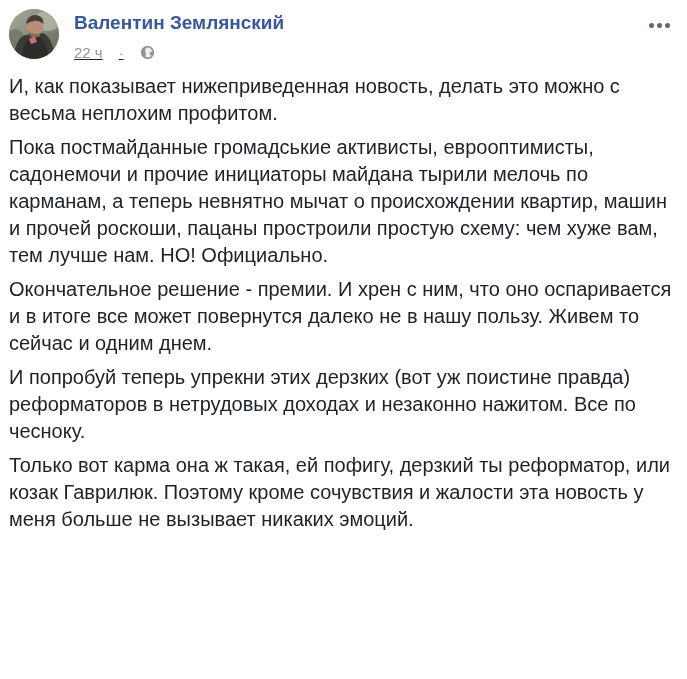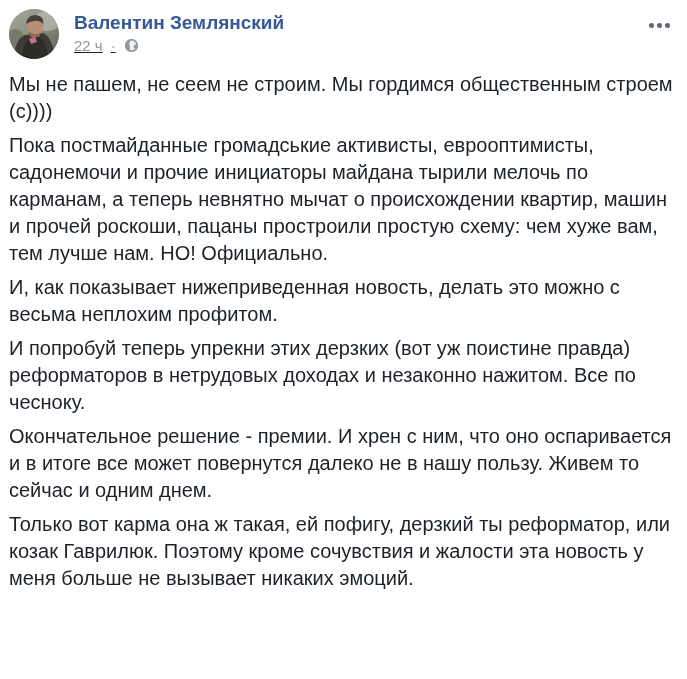--- a/index.html
+++ b/index.html
@@ -42,26 +42,26 @@
   .author {
     display: inline-block;
     color: #365899;
     font-weight: bold;
     font-size: 19px;
     line-height: 23px;
     text-decoration: none;
     cursor: pointer;
   }
   .meta {
-    margin-top: 3px;
+    margin-top: 10px;
     font-size: 15px;
     color: #90949c;
     display: flex;
     align-items: center;
-    gap: 8px;
+    gap: 16px;
   }
   .meta .timestamp { cursor: pointer; }
   .globe { display: inline-flex; margin-left: 1px; }
   .globe svg { display: block; }
   .options-btn {
     position: absolute;
     top: 6px;
     right: 2px;
     width: 32px;
     height: 20px;
@@ -149,21 +149,20 @@
     <div class="options-btn">
       <span class="ellipsis">
         <i></i>
           <i></i>
           <i></i>
       </span>
     </div>
   </div>
 
   <div class="post-body">
-    <p>Мы не пашем, не сеем не строим. Мы гордимся общественным строем (с))))</p>
+    <p>И, как показывает нижеприведенная новость, делать это можно с весьма неплохим профитом.</p>
     <p>Пока постмайданные громадськие активисты, еврооптимисты, садонемочи и прочие инициаторы майдана тырили мелочь по карманам, а теперь невнятно мычат о происхождении квартир, машин и прочей роскоши, пацаны простроили простую схему: чем хуже вам, тем лучше нам. НО! Официально.</p>
-    <p>И, как показывает нижеприведенная новость, делать это можно с весьма неплохим профитом.</p>
+    <p>Окончательное решение - премии. И хрен с ним, что оно оспаривается и в итоге все может повернутся далеко не в нашу пользу. Живем то сейчас и одним днем.</p>
     <p>И попробуй теперь упрекни этих дерзких (вот уж поистине правда) реформаторов в нетрудовых доходах и незаконно нажитом. Все по чесноку.</p>
-    <p>Окончательное решение - премии. И хрен с ним, что оно оспаривается и в итоге все может повернутся далеко не в нашу пользу. Живем то сейчас и одним днем.</p>
     <p>Только вот карма она ж такая, ей пофигу, дерзкий ты реформатор, или козак Гаврилюк. Поэтому кроме сочувствия и жалости эта новость у меня больше не вызывает никаких эмоций.</p>
   </div>
 
 </div>
 
 </body></html>

